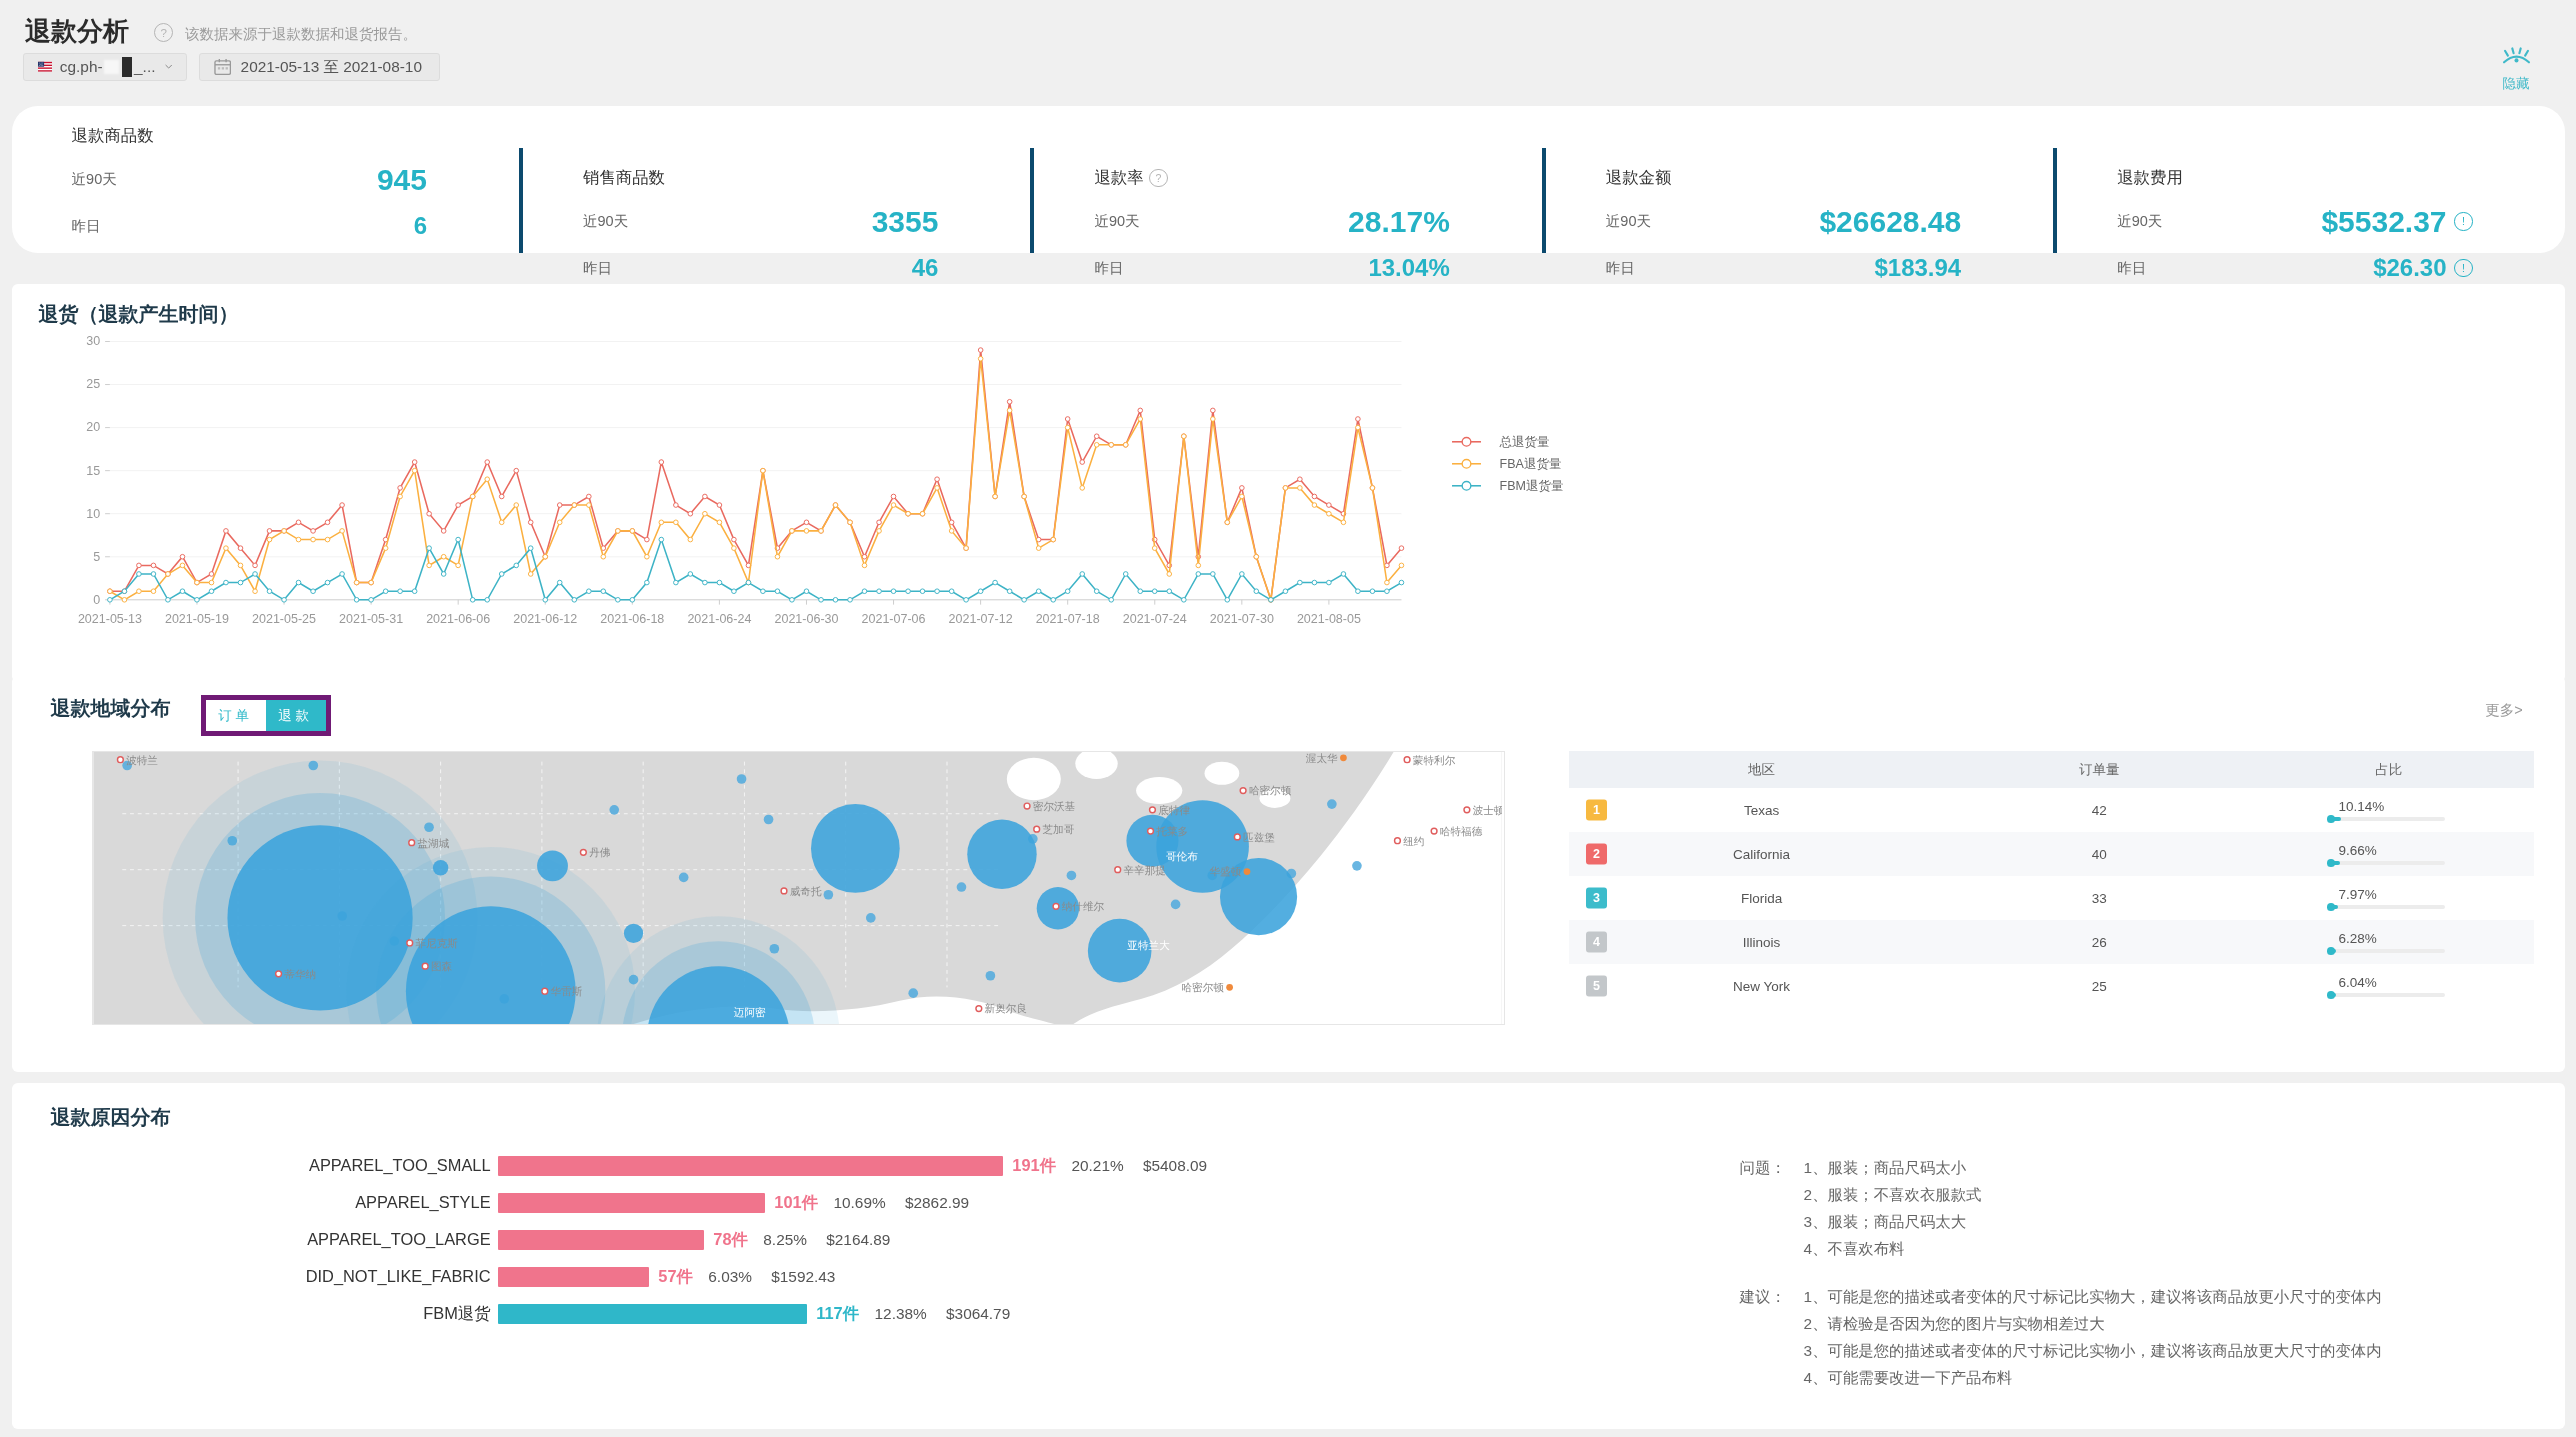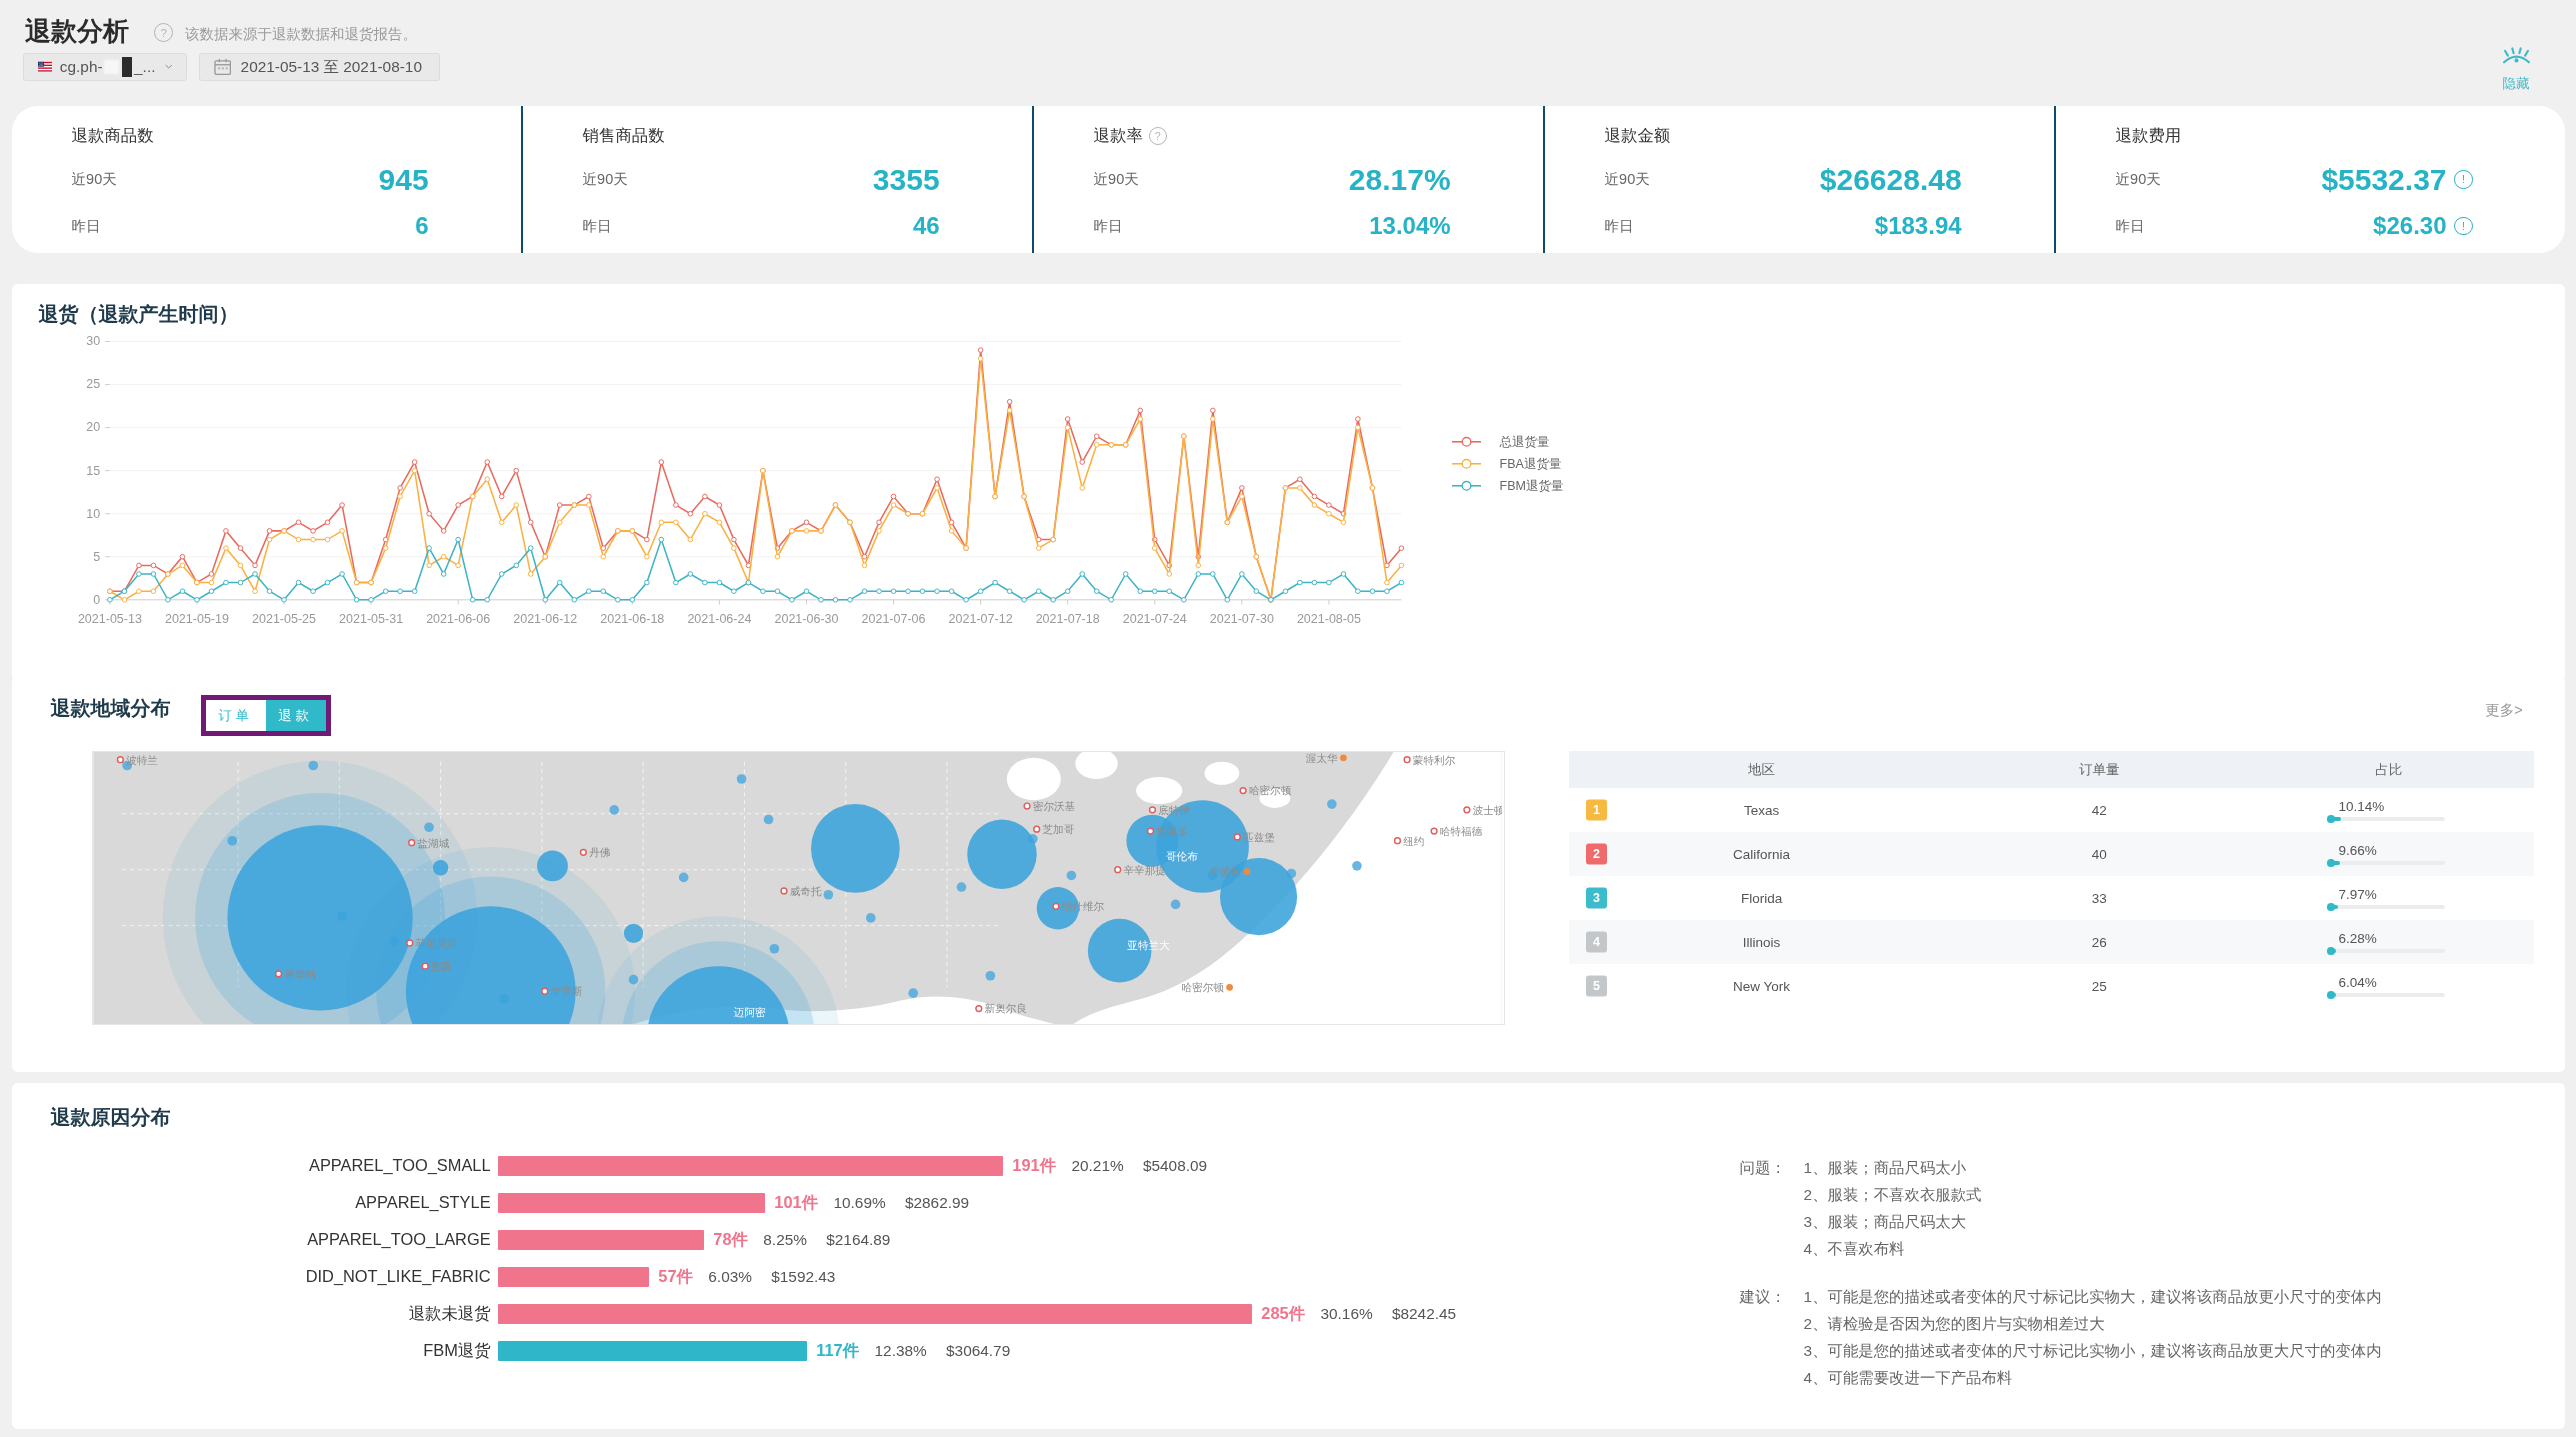--- a/index.html
+++ b/index.html
@@ -23,21 +23,21 @@
   .redact-b{display:inline-block;width:15.4px;height:19.3px;background:#2b2b2b;margin:0 1.9px;}
   .redact-w{display:inline-block;width:25px;height:13.5px;background:#f7f7f7;filter:blur(1px);margin:0 1px;}
 
   
   .card{position:absolute;left:11.6px;width:2553px;background:#fff;border-radius:5.8px;}
   .card-title{font-size:20px;font-weight:bold;color:#1f3a4a;}
 
   
   .kpi-card{top:106px;height:147px;display:flex;border-radius:26px;}
   .kpi-col{flex:1;position:relative;padding:19.3px 92px 0 60px;box-sizing:border-box;}
-  .kpi-col + .kpi-col{border-left:2px solid #0c4a6e;}
+  .kpi-col + .kpi-col{border-left:4px solid #0c4a6e;margin-top:42px;}
   .kpi-label{font-size:16.4px;color:#333;display:flex;align-items:center;gap:5.8px;}
   .kpi-row{display:flex;justify-content:space-between;align-items:center;margin-top:15.4px;}
   .kpi-row .k{font-size:14.5px;color:#666;}
   .kpi-row .v{font-size:30px;font-weight:bold;color:#26b3c6;display:flex;align-items:center;gap:7.7px;}
   .kpi-row.second .v{font-size:24px;}
   .i-circle{width:16.4px;height:16.4px;border-radius:50%;border:1.4px solid #b5b5b5;color:#b5b5b5;font-size:10.6px;line-height:16.4px;
     text-align:center;font-weight:normal;display:inline-block;}
   .i-circle.teal{border-color:#26b3c6;color:#26b3c6;}
 
   
@@ -820,27 +820,20 @@
           <span class="rb-amt">$2164.89</span>
         </div>
         <div class="rb-row">
           <div class="rb-label">DID_NOT_LIKE_FABRIC</div>
           <div class="rb-bar" style="width: 151px; background: rgb(240, 116, 140);"></div>
           <span class="rb-count" style="color: rgb(240, 116, 140);">57件</span>
           <span class="rb-pct">6.03%</span>
           <span class="rb-amt">$1592.43</span>
         </div>
         <div class="rb-row">
-          <div class="rb-label">退款未退货</div>
-          <div class="rb-bar" style="width: 754px; background: rgb(240, 116, 140);"></div>
-          <span class="rb-count" style="color: rgb(240, 116, 140);">285件</span>
-          <span class="rb-pct">30.16%</span>
-          <span class="rb-amt">$8242.45</span>
-        </div>
-        <div class="rb-row">
           <div class="rb-label">FBM退货</div>
           <div class="rb-bar" style="width: 309px; background: rgb(47, 183, 201);"></div>
           <span class="rb-count" style="color: rgb(47, 183, 201);">117件</span>
           <span class="rb-pct">12.38%</span>
           <span class="rb-amt">$3064.79</span>
         </div>
       </div>
     <div id="insights">
       <div class="ins-row">
         <div class="ins-label">问题：</div>

